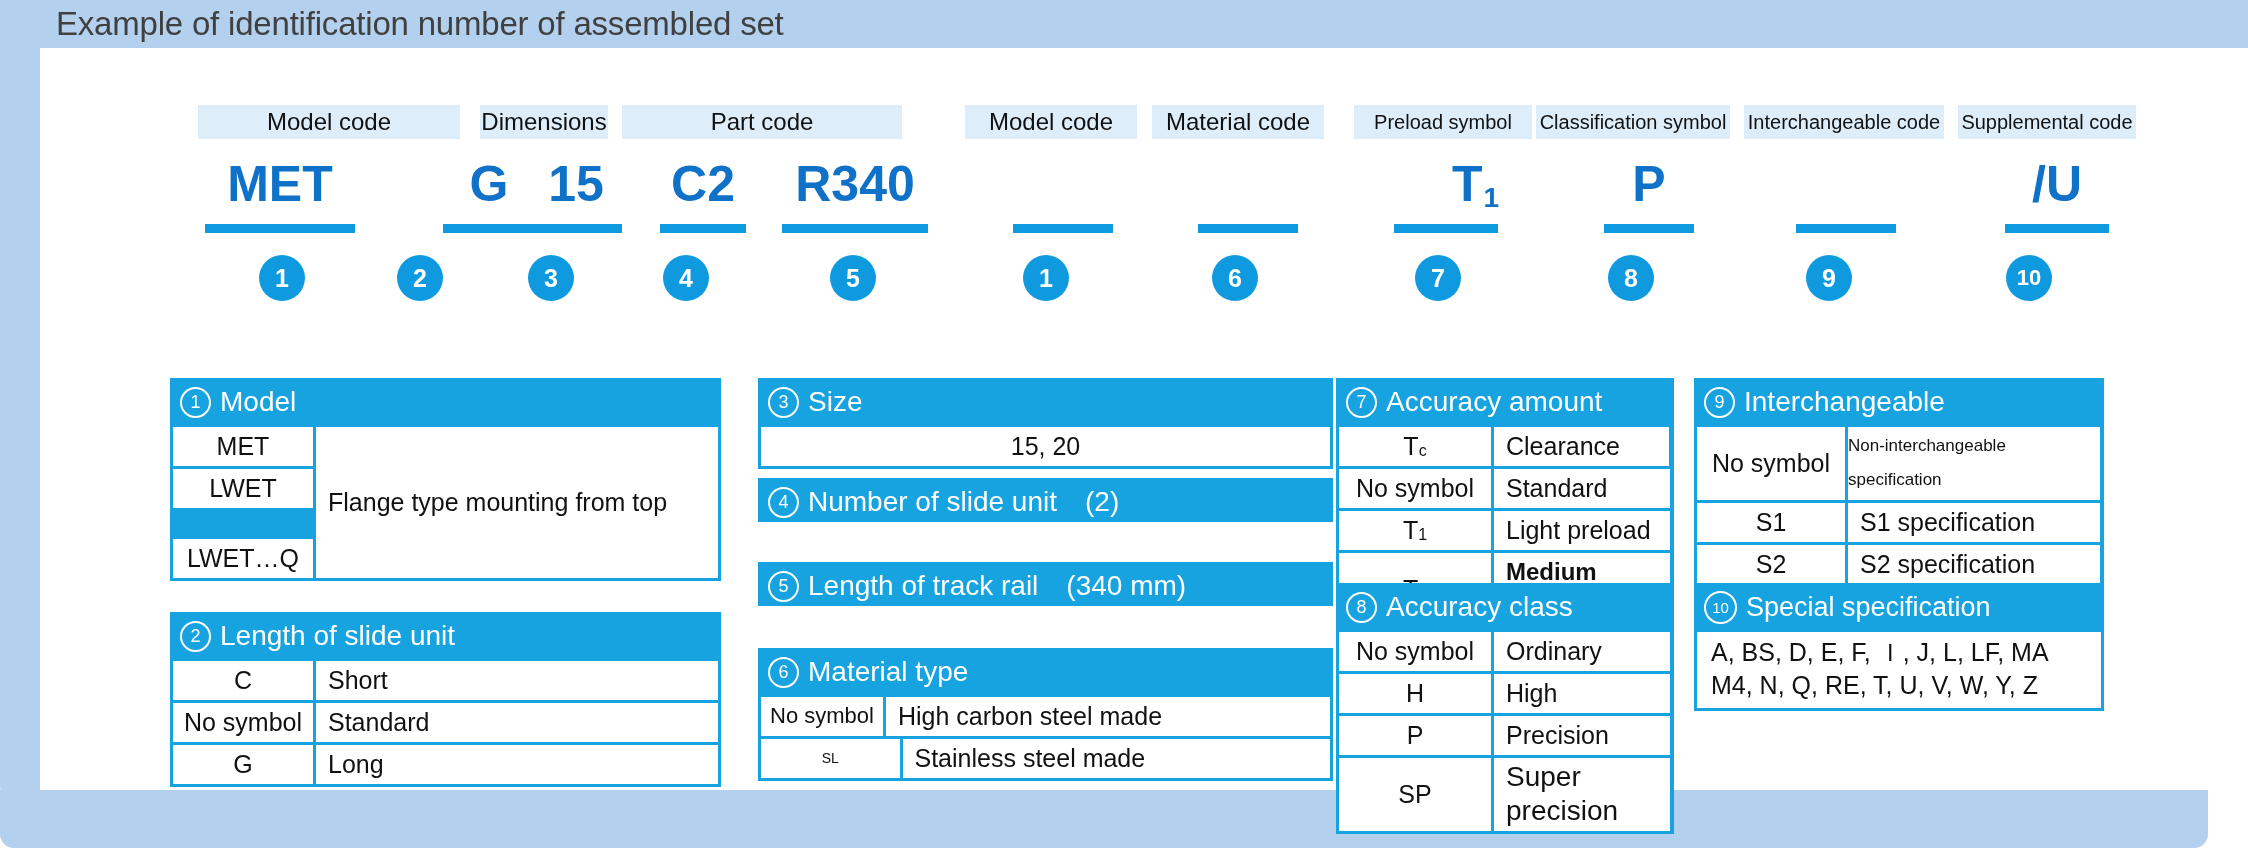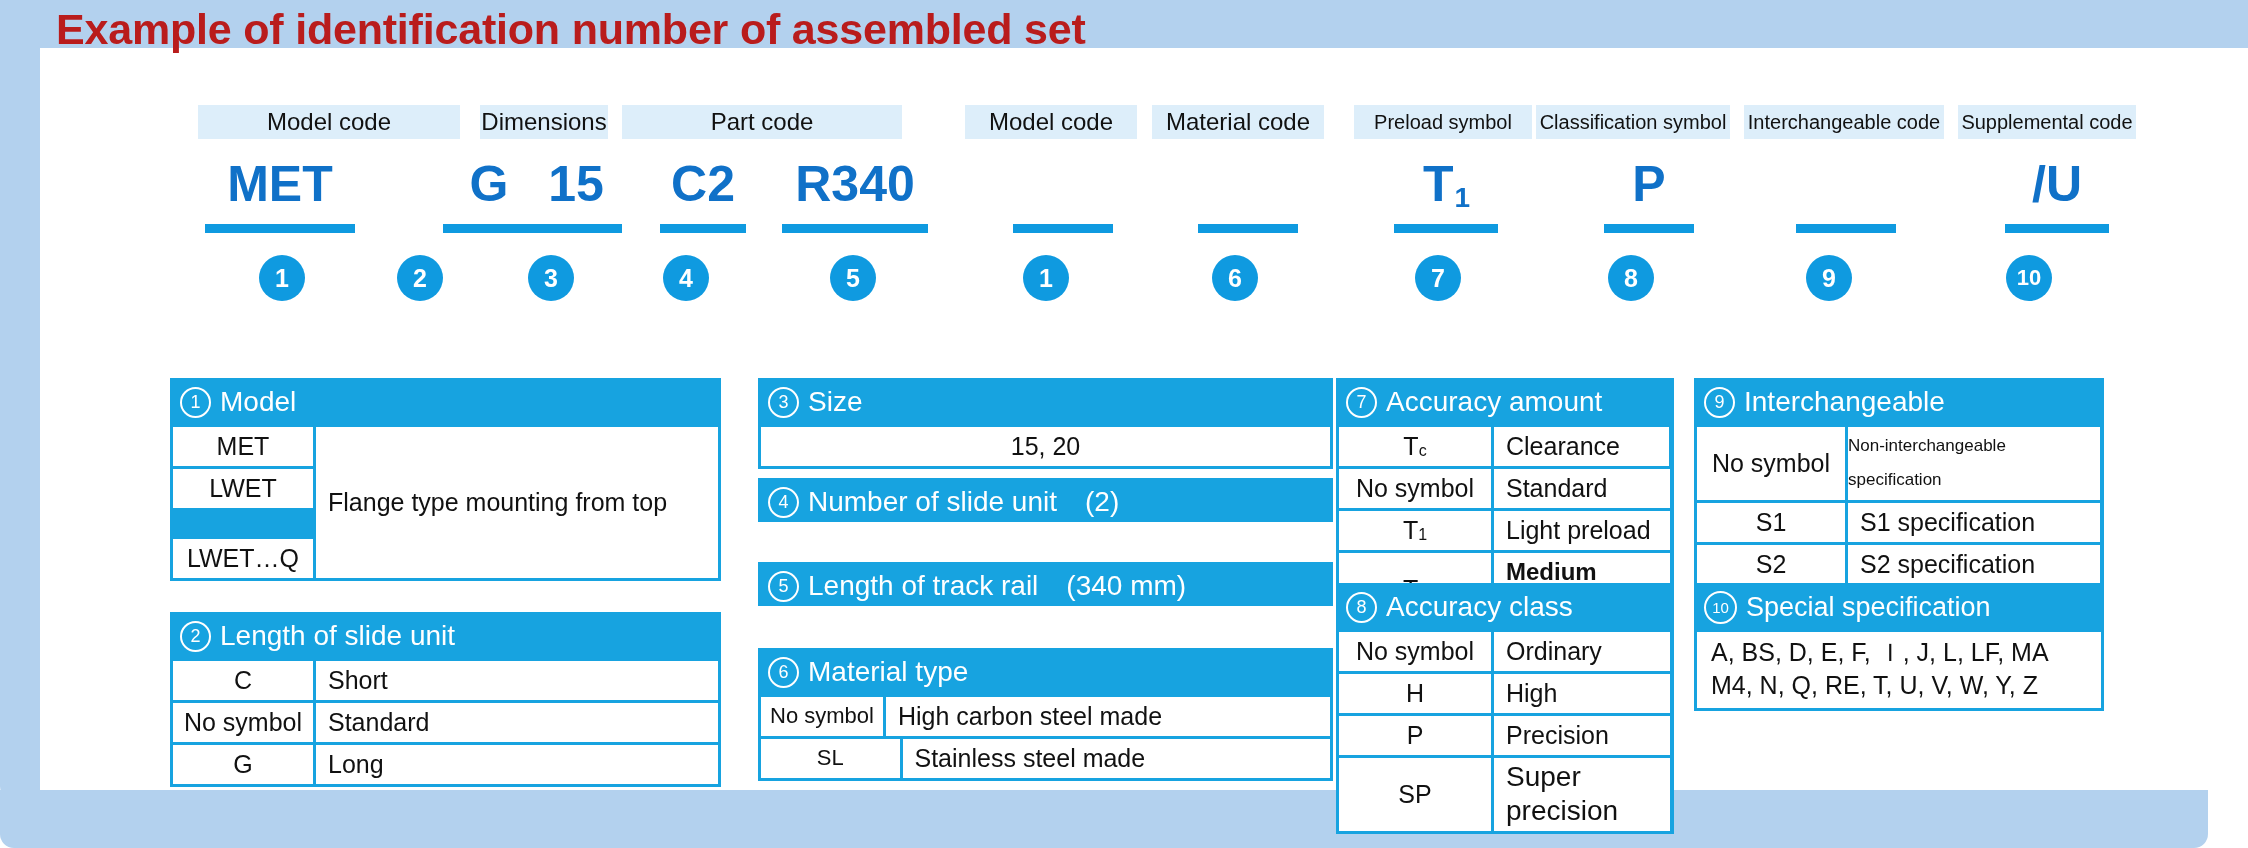--- a/index.html
+++ b/index.html
@@ -15,21 +15,21 @@
   .frame-band{position:absolute;background:#b3d1ee;}
   #frame-top{left:0;top:0;width:2248px;height:48px;}
   #frame-left{left:0;top:0;width:40px;height:800px;border-bottom-left-radius:14px;}
   #frame-bottom{left:0;top:790px;width:2208px;height:58px;
                 border-bottom-left-radius:14px;border-bottom-right-radius:14px;}
   #frame-right-pad{position:absolute;left:2208px;top:790px;width:40px;height:58px;background:#ffffff;}
   #inner-white{position:absolute;left:40px;top:48px;width:2208px;height:742px;background:#ffffff;}
 
   #page-title{
     position:absolute;left:56px;top:5px;
-    font-size:43px;font-weight:bold;color:#b91c1c;
+    font-size:33px;font-weight:normal;color:#404040;
     letter-spacing:-0.2px;white-space:nowrap;
   }
 
   
   #code-strip{position:absolute;left:0;top:0;width:2248px;height:340px;}
   .code-label{
     position:absolute;top:105px;
     background:#ddeefa;color:#111111;
     font-size:24px;line-height:34px;text-align:center;
     white-space:nowrap;box-sizing:border-box;
@@ -118,21 +118,21 @@
       <div class="code-value" style="left: 782px; width: 146px;"><span>R340</span></div>
       <div class="code-rule" style="left: 782px; width: 146px;"></div>
       <div class="code-num" style="left: 830px;">5</div>
       <div class="code-label" style="left: 965px; width: 172px;">Model code</div>
       <div class="code-rule" style="left: 1013px; width: 100px;"></div>
       <div class="code-num" style="left: 1023px;">1</div>
       <div class="code-label" style="left: 1152px; width: 172px;">Material code</div>
       <div class="code-rule" style="left: 1198px; width: 100px;"></div>
       <div class="code-num" style="left: 1212px;">6</div>
       <div class="code-label" style="left: 1344px; width: 178px; font-size: 20px; margin-left: 10px;">Preload symbol</div>
-      <div class="code-value" style="left: 1394px; width: 104px;"><span>T</span><sub>1</sub></div>
+      <div class="code-value" style="left: 1394px; width: 104px; text-align: right;"><span>T</span><sub>1</sub></div>
       <div class="code-rule" style="left: 1394px; width: 104px;"></div>
       <div class="code-num" style="left: 1415px;">7</div>
       <div class="code-label" style="left: 1536px; width: 194px; font-size: 20px;">Classification symbol</div>
       <div class="code-value" style="left: 1604px; width: 90px;"><span>P</span></div>
       <div class="code-rule" style="left: 1604px; width: 90px;"></div>
       <div class="code-num" style="left: 1608px;">8</div>
       <div class="code-label" style="left: 1744px; width: 200px; font-size: 20px;">Interchangeable code</div>
       <div class="code-rule" style="left: 1796px; width: 100px;"></div>
       <div class="code-num" style="left: 1806px;">9</div>
       <div class="code-label" style="left: 1958px; width: 178px; font-size: 20px;">Supplemental code</div>
@@ -198,21 +198,21 @@
       <div class="tbl" id="t-mat" style="left: 758px; top: 648px; width: 575px;">
         <div class="tbl-head">
           <span class="circ">6</span>
           <span>Material type</span>
         </div>
         <div class="row">
           <div class="cell key" style="width: 122px; font-size: 22px;">No symbol</div>
           <div class="cell val" style="width: 444px;">High carbon steel made</div>
         </div>
         <div class="row">
-          <div class="cell key" style="width: 144px; font-size: 22px;">SL</div>
+          <div class="cell key" style="width: 144px; font-size: 14px;">SL</div>
           <div class="cell val" style="width: 444px;">Stainless steel made</div>
         </div>
       </div>
       <div class="tbl" id="t-pre" style="left: 1336px; top: 378px; width: 338px;">
         <div class="tbl-head">
           <span class="circ">7</span>
           <span>Accuracy amount</span>
         </div>
         <div class="row">
           <div class="cell key" style="width: 152px;">

